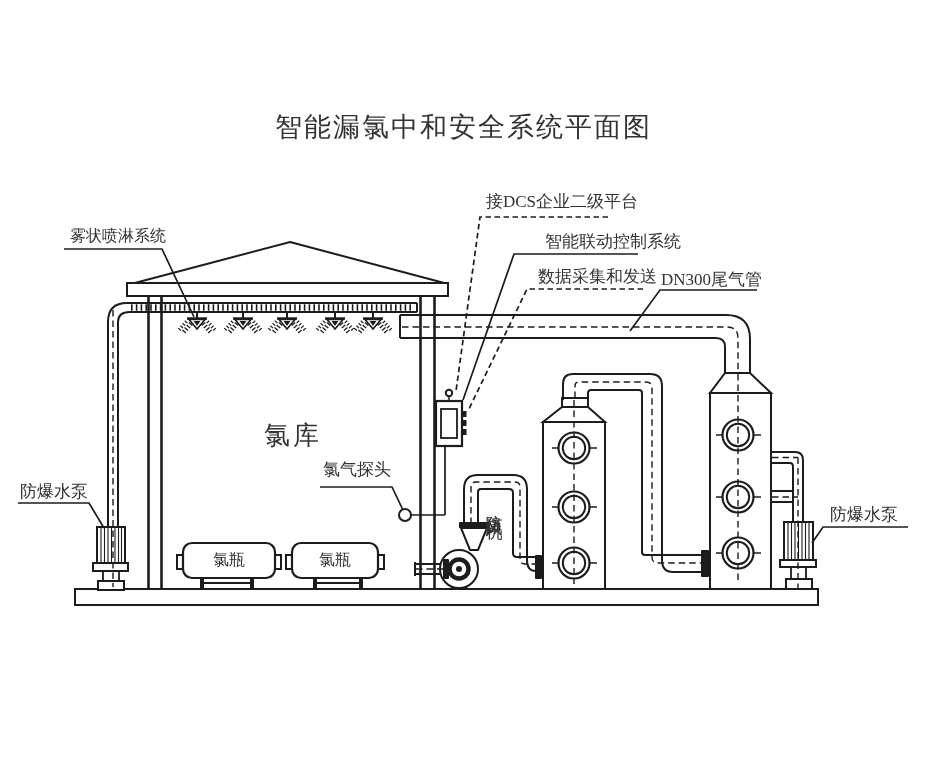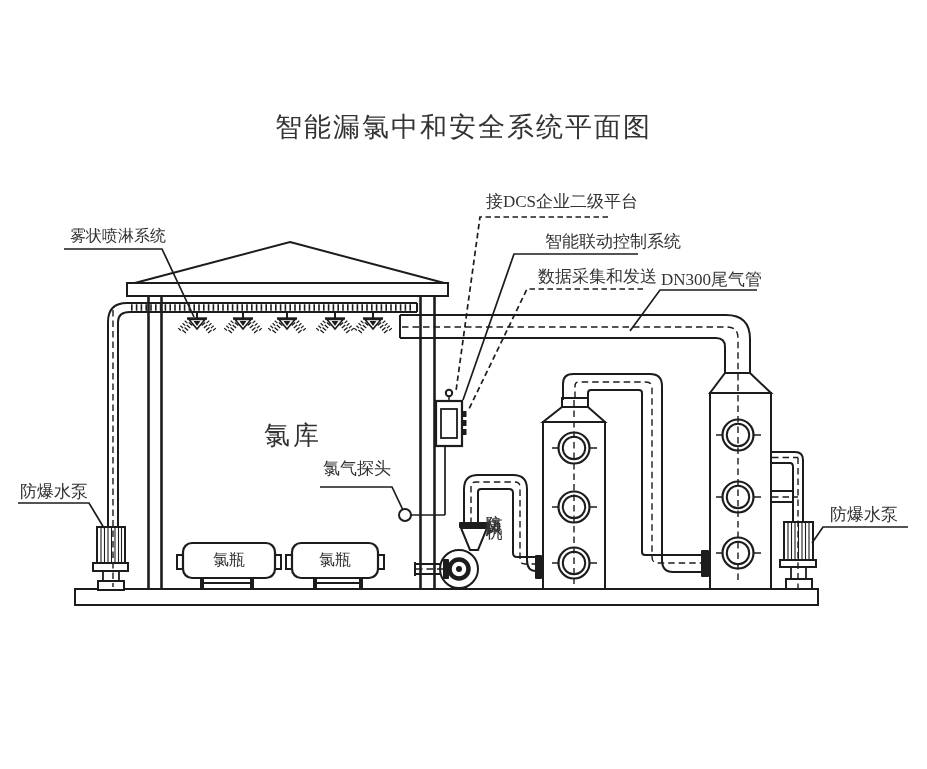--- a/index.html
+++ b/index.html
@@ -214,20 +214,20 @@
   </g>
 </svg>
 
 <div class="lbl title">智能漏氯中和安全系统平面图</div>
 <div class="lbl fs17" style="left:486px;top:192px;">接DCS企业二级平台</div>
 <div class="lbl fs17" style="left:517px;top:232px;margin-left:28px;">智能联动控制系统</div>
 <div class="lbl fs17" style="left:538px;top:267px;">数据采集和发送</div>
 <div class="lbl fs17" style="left:661px;top:270px;">DN300尾气管</div>
 <div class="lbl fs16" style="left:70px;top:227px;">雾状喷淋系统</div>
 <div class="lbl" style="left:264px;top:421px;font-size:26px;letter-spacing:3px;">氯库</div>
-<div class="lbl fs17" style="left:323px;top:460px;font-family:Liberation Mono, monospace;">氯气探头</div>
+<div class="lbl fs17" style="left:323px;top:460px;">氯气探头</div>
 <div class="lbl fs17" style="left:20px;top:482px;">防爆水泵</div>
 <div class="lbl fs17" style="left:830px;top:505px;">防爆水泵</div>
 <div class="lbl fs16" style="left:183px;top:551px;width:92px;text-align:center;">氯瓶</div>
 <div class="lbl fs16" style="left:292px;top:551px;width:86px;text-align:center;">氯瓶</div>
 <div class="lbl fs17 vert" style="left:484px;top:501px;height:84px;">防爆风机</div>
 
 </div>
 
 </body></html>

